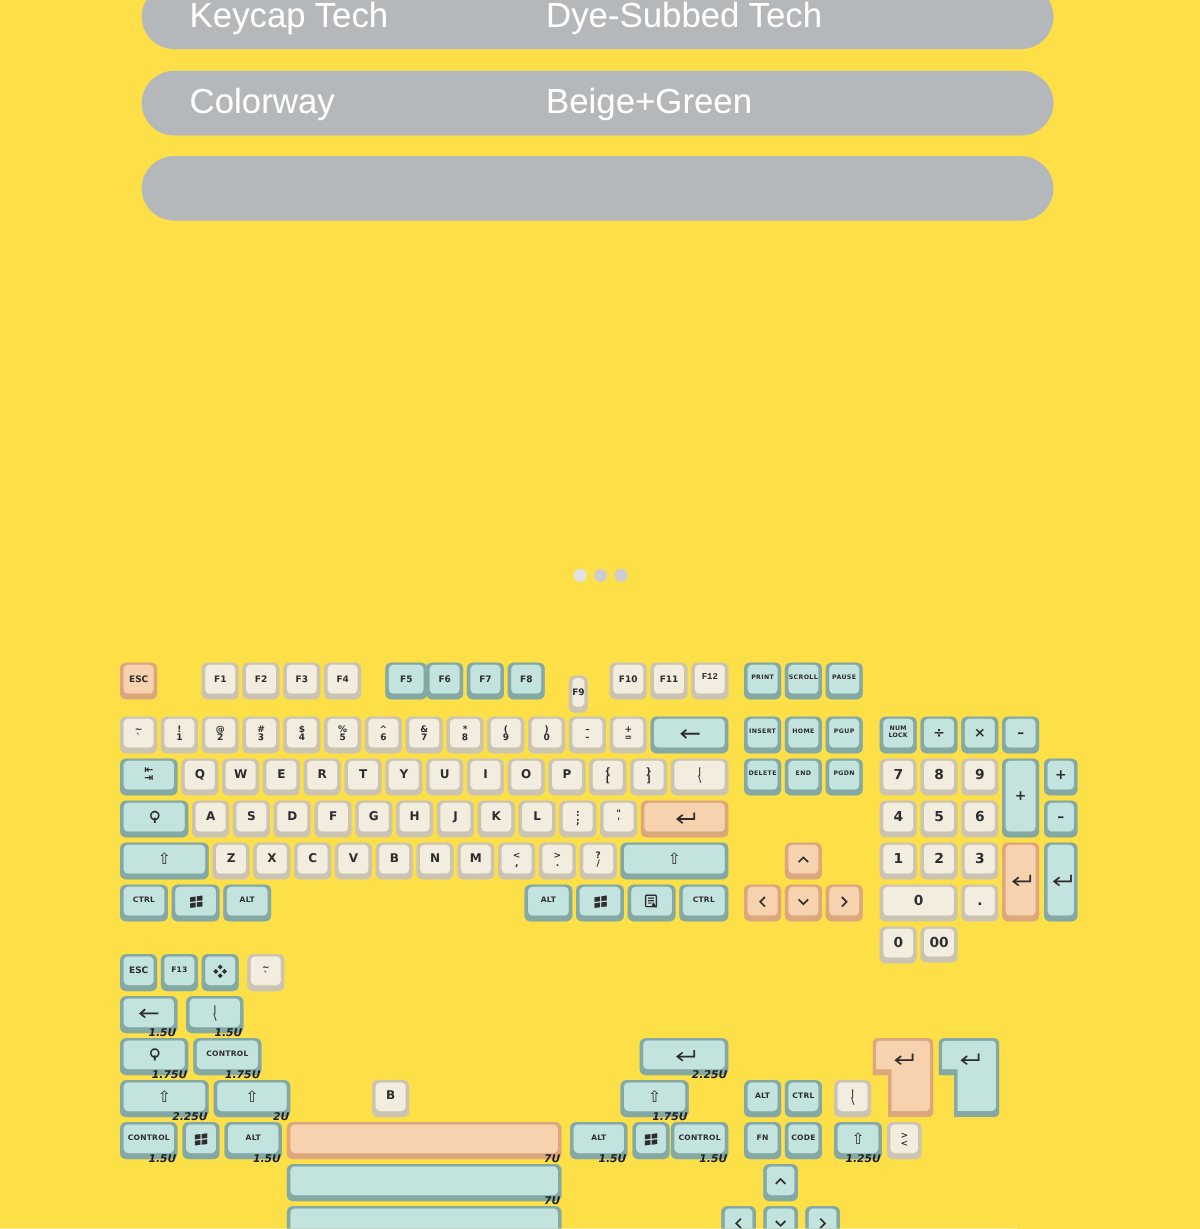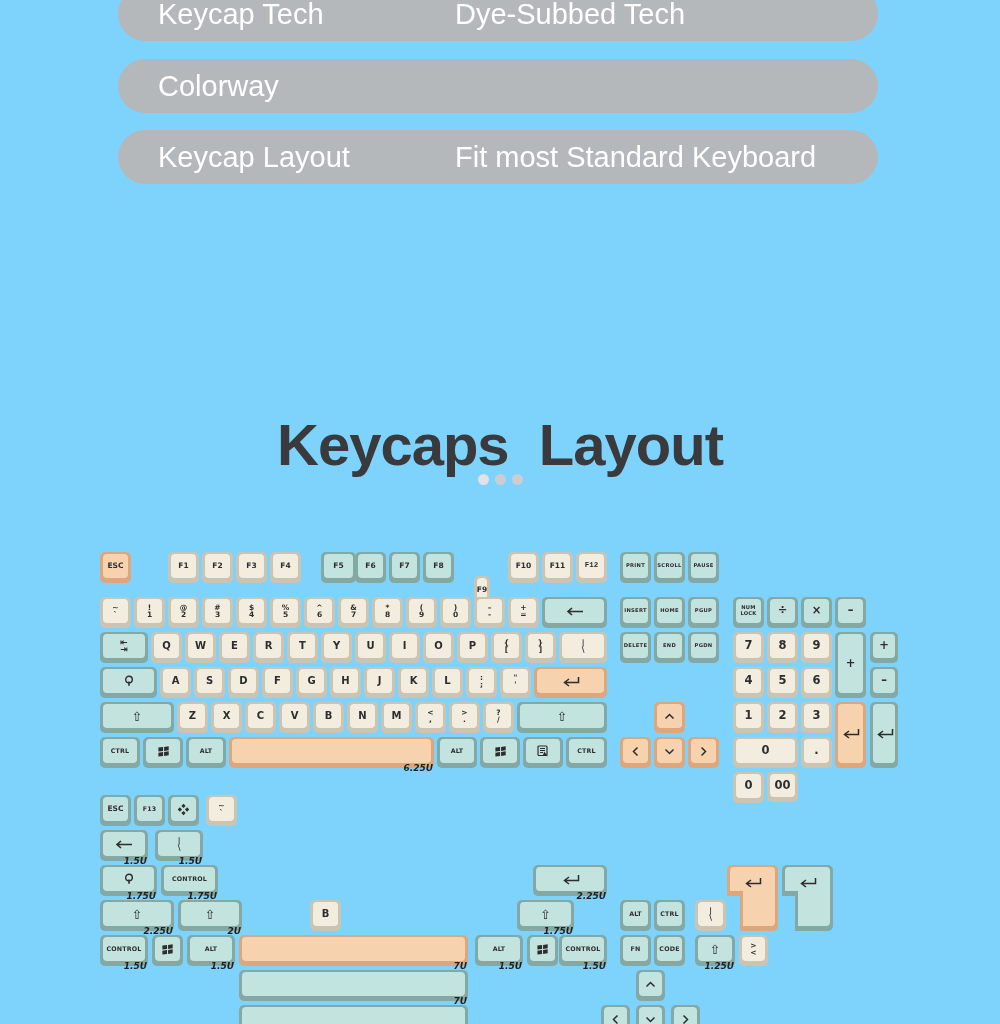--- a/index.html
+++ b/index.html
@@ -1,16 +1,16 @@
 <!DOCTYPE html>
 <html><head>
 <meta charset="utf-8">
 <style>
   html,body{margin:0;padding:0;background:#fff;}
-  .page{position:relative;width:1000px;height:1024px;background:#7dd3fc;overflow:hidden;
+  .page{position:relative;width:1000px;height:1024px;background:#fde047;overflow:hidden;
         font-family:"DejaVu Sans",sans-serif;}
 
   
   .pill{position:absolute;left:118px;width:760px;height:54px;border-radius:27px;
         background:#b5b8bb;color:#ffffff;font-family:"Liberation Sans",sans-serif;
         font-size:29px;font-weight:400;}
   .pill-label{position:absolute;left:40px;top:50%;transform:translateY(-50%);white-space:nowrap;}
   .pill-value{position:absolute;left:337px;top:50%;transform:translateY(-50%);white-space:nowrap;}
   .pill-0{top:-13px;} .pill-1{top:59px;} .pill-2{top:130px;}
 
@@ -50,28 +50,26 @@
 
 <div class="page">
 
   <section>
     <div class="pill pill-0">
       <span class="pill-label">Keycap Tech</span>
       <span class="pill-value">Dye-Subbed Tech</span>
     </div>
     <div class="pill pill-1">
       <span class="pill-label">Colorway</span>
+      <span class="pill-value">Beige+Green</span>
     </div>
     <div class="pill pill-2">
-      <span class="pill-label">Keycap Layout</span>
-      <span class="pill-value">Fit most Standard Keyboard</span>
     </div>
   </section>
 
-  <h1 class="title">Keycaps  Layout</h1>
 
   <div class="dots">
     <i></i>
     <i></i>
     <i></i>
   </div>
 
   <div class="kb" id="kb">
       <div class="key key--peach" style="left: 100px; top: 552px; width: 31px; height: 31px;">
         <div class="cap">
@@ -111,21 +109,21 @@
       <div class="key key--teal" style="left: 389px; top: 552px; width: 31px; height: 31px;">
         <div class="cap">
           <span class="lg lg-f">F7</span>
         </div>
       </div>
       <div class="key key--teal" style="left: 423px; top: 552px; width: 31px; height: 31px;">
         <div class="cap">
           <span class="lg lg-f">F8</span>
         </div>
       </div>
-      <div class="key key--beige" style="left: 474px; top: 576px; width: 16px; height: 31px;">
+      <div class="key key--beige" style="left: 474px; top: 563px; width: 16px; height: 31px;">
         <div class="cap">
           <span class="lg lg-f">F9</span>
         </div>
       </div>
       <div class="key key--beige" style="left: 508px; top: 552px; width: 31px; height: 31px;">
         <div class="cap">
           <span class="lg lg-f">F10</span>
         </div>
       </div>
       <div class="key key--beige" style="left: 542px; top: 552px; width: 31px; height: 31px;">
@@ -571,26 +569,20 @@
                 <rect x="7.6" y="6.9" width="5" height="4.3"></rect>
               </g>
             </svg></span>
         </div>
       </div>
       <div class="key key--teal" style="left: 186px; top: 737px; width: 40px; height: 31px;">
         <div class="cap">
           <span class="lg lg-w">ALT</span>
         </div>
       </div>
-      <div class="key key--peach" style="left: 229px; top: 737px; width: 205px; height: 31px;">
-        <div class="cap">
-          <span></span>
-        </div>
-        <span class="ulabel">6.25U</span>
-      </div>
       <div class="key key--teal" style="left: 437px; top: 737px; width: 40px; height: 31px;">
         <div class="cap">
           <span class="lg lg-w">ALT</span>
         </div>
       </div>
       <div class="key key--teal" style="left: 480px; top: 737px; width: 40px; height: 31px;">
         <div class="cap">
           <span class="lg-i"><svg width="13" height="13" viewBox="0 0 14 14">
               <g fill="#2d2d2f" transform="skewY(-7) translate(0,1.5)">
                 <rect x="1.5" y="1.5" width="5" height="4.3"></rect>

